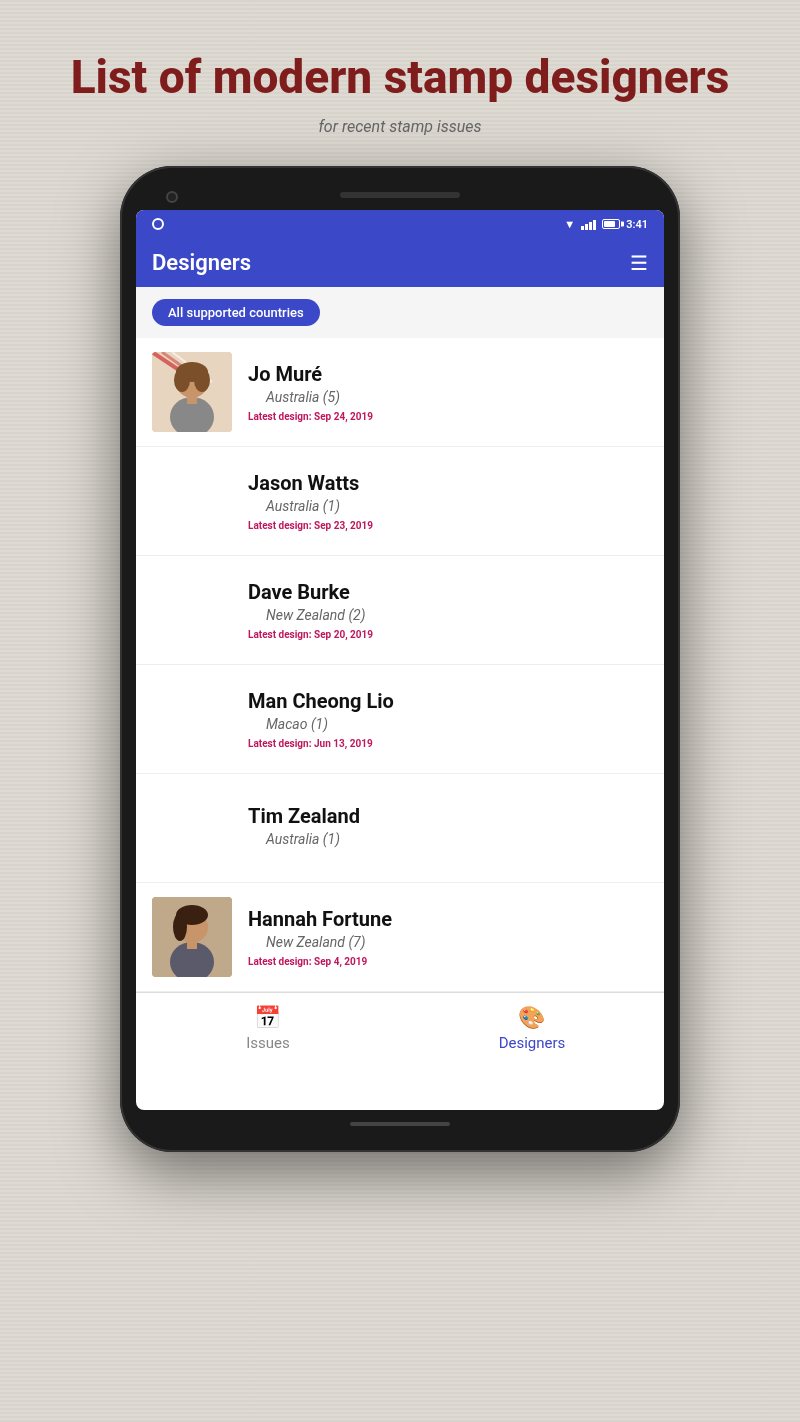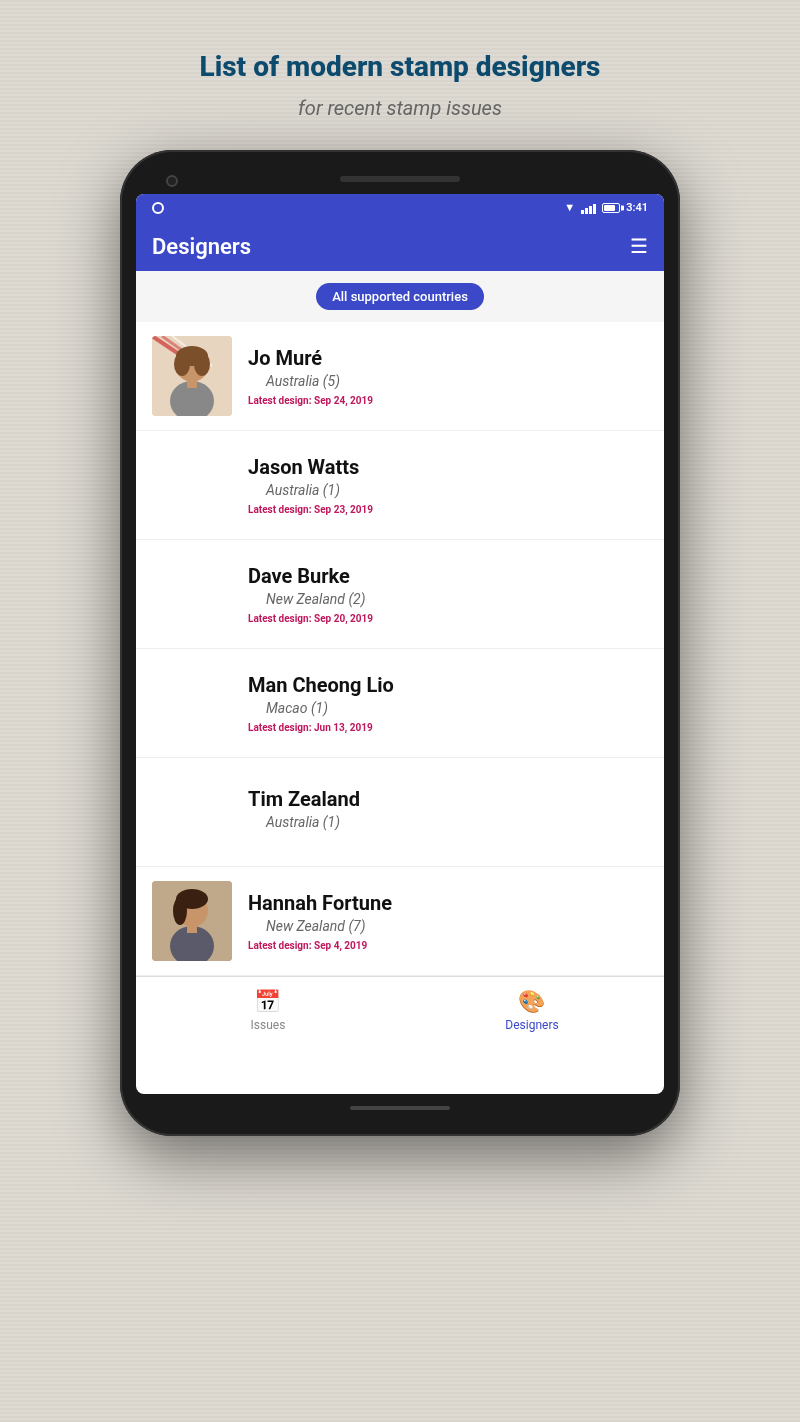--- a/index.html
+++ b/index.html
@@ -16,31 +16,31 @@
         rgba(255,255,255,0.15) 4px
       );
       font-family: 'Roboto', Arial, sans-serif;
       display: flex;
       flex-direction: column;
       align-items: center;
       padding-top: 50px;
     }
 
     .page-title {
-      font-size: 28px;
+      font-size: 46px;
       font-weight: 800;
-      color: #0c4a6e;
+      color: #7f1d1d;
       text-align: center;
       line-height: 1.2;
       margin-bottom: 12px;
       padding: 0 40px;
     }
 
     .page-subtitle {
-      font-size: 20px;
+      font-size: 16px;
       font-style: italic;
       color: #666;
       margin-bottom: 30px;
     }
 
     .phone-wrapper {
       width: 560px;
       position: relative;
     }
 
@@ -182,21 +182,20 @@
 
     
     .content-area {
       background: #f5f5f5;
     }
 
     
     .filter-row {
       padding: 12px 16px;
       background: #f5f5f5;
-      text-align: center;
     }
 
     .filter-chip {
       display: inline-block;
       background: #3b48c8;
       color: white;
       border-radius: 20px;
       padding: 6px 16px;
       font-size: 13px;
       font-weight: 500;
@@ -284,21 +283,21 @@
       gap: 4px;
       cursor: pointer;
       padding: 4px 0;
     }
 
     .nav-icon {
       font-size: 22px;
     }
 
     .nav-label {
-      font-size: 12px;
+      font-size: 15px;
       color: #888;
     }
 
     .nav-label.active {
       color: #3b48c8;
     }
 
     .nav-icon.active {
       color: #3b48c8;
     }

